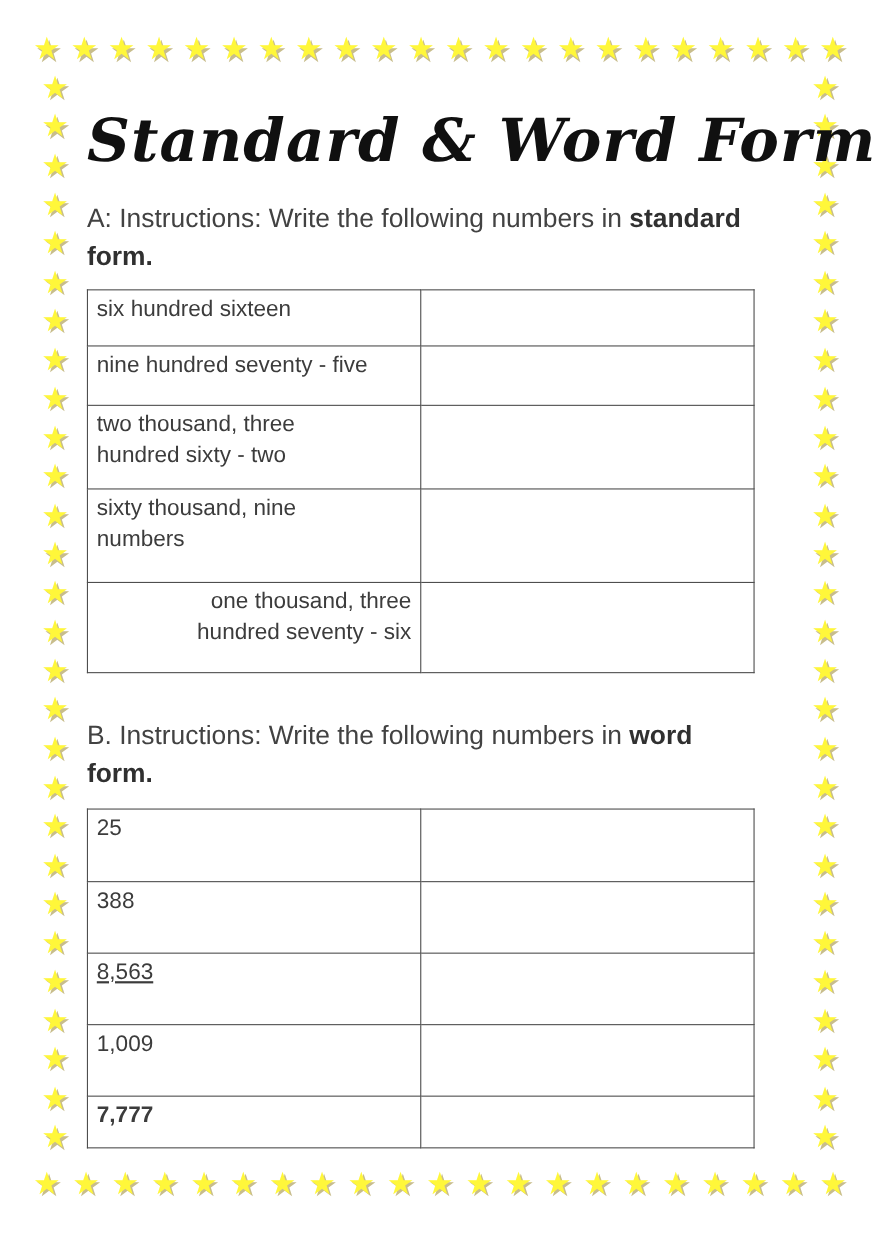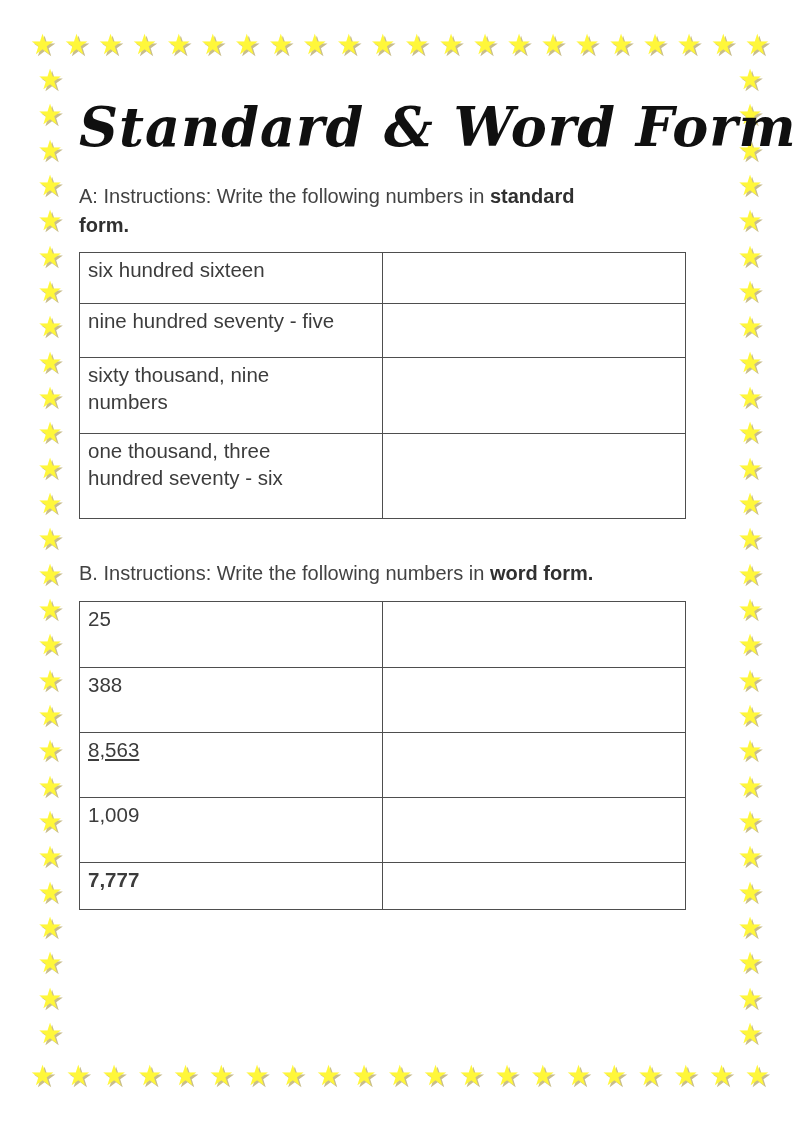--- a/index.html
+++ b/index.html
@@ -68,21 +68,21 @@
     font-style: italic;
     font-weight: bold;
     font-size: 54px;
     line-height: 1.2;
     letter-spacing: 1px;
     color: var(--title-color);
     white-space: nowrap;
   }
   .instr {
     margin: 0;
-    font-size: 20px;
+    font-size: 24px;
     line-height: 1.45;
     color: #424242;
   }
   .instr b { color: #303030; }
   .instr-a { margin-top: 22px; }
   .instr-b { margin-top: 40px; }
 
   table {
     border-collapse: collapse;
     width: 606px;
@@ -96,21 +96,21 @@
     line-height: 1.35;
     color: var(--text-color);
   }
   .table-a { margin-top: 12px; }
   .table-b { margin-top: 13px; }
 
   .table-a tr:nth-child(1) { height: 51px; }
   .table-a tr:nth-child(2) { height: 54px; }
   .table-a tr:nth-child(3) { height: 76px; }
   .table-a tr:nth-child(4) { height: 85px; }
-  .table-a tr:nth-child(5) { height: 82px; }
+  .table-a tr:nth-child(5) { height: 82px; text-align: right; }
 
   .table-b tr:nth-child(1) { height: 66px; }
   .table-b tr:nth-child(2) { height: 65px; }
   .table-b tr:nth-child(3) { height: 65px; text-decoration: underline; }
   .table-b tr:nth-child(4) { height: 65px; }
   .table-b tr:nth-child(5) { height: 47px; font-weight: bold; }
 
   .line { display: block; }
 </style>
 </head>
@@ -245,20 +245,27 @@
           <td></td>
         </tr>
         <tr>
           <td>
               <span class="line">nine hundred seventy - five</span>
             </td>
           <td></td>
         </tr>
         <tr>
           <td>
+              <span class="line">two thousand, three</span>
+              <span class="line">hundred sixty - two</span>
+            </td>
+          <td></td>
+        </tr>
+        <tr>
+          <td>
               <span class="line">sixty thousand, nine</span>
               <span class="line">numbers</span>
             </td>
           <td></td>
         </tr>
         <tr>
           <td>
               <span class="line">one thousand, three</span>
               <span class="line">hundred seventy - six</span>
             </td>

